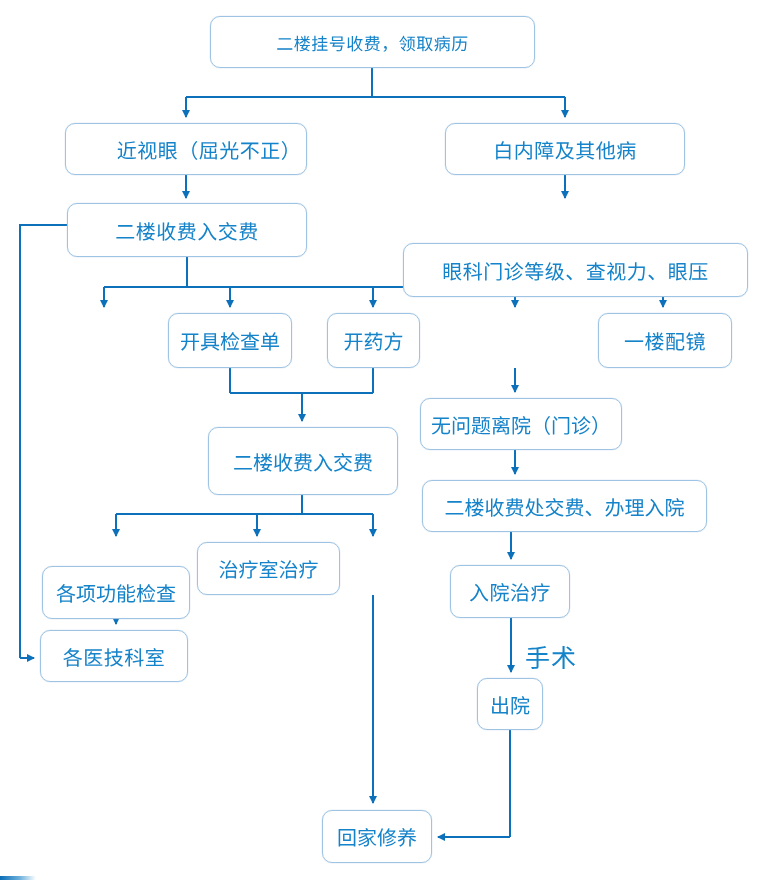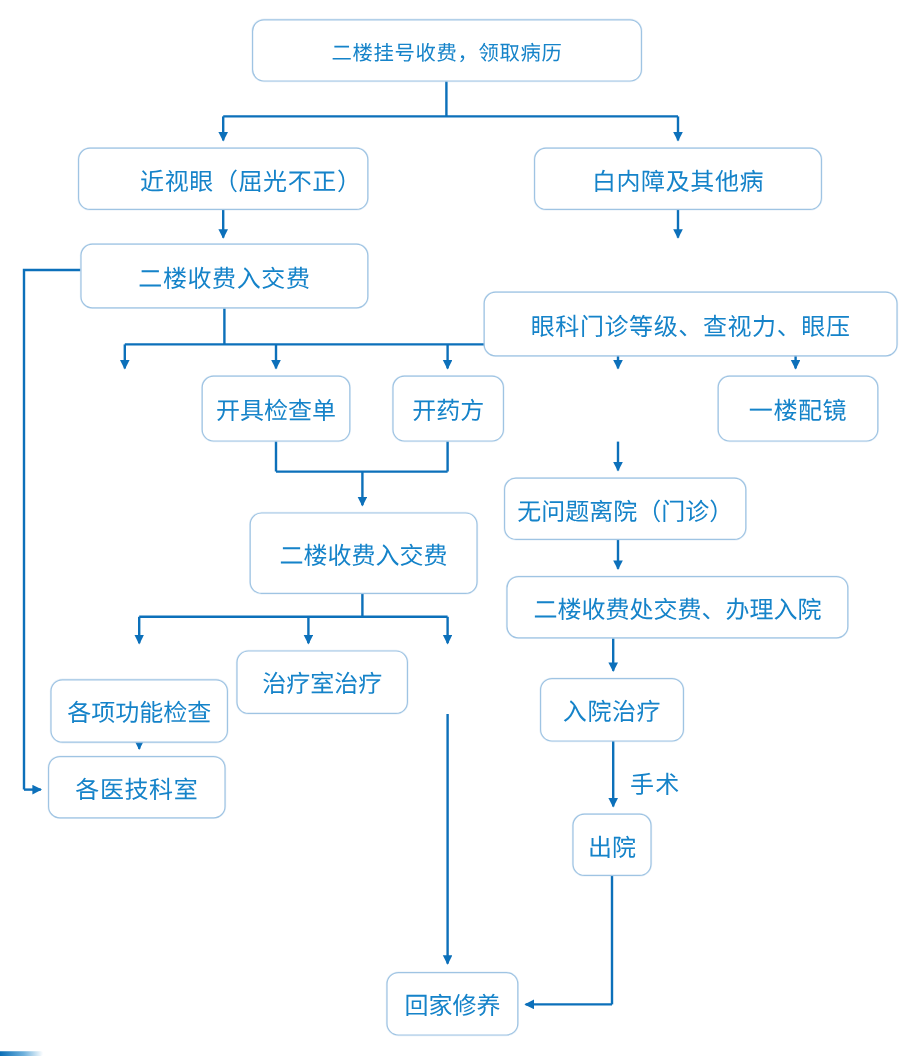--- a/index.html
+++ b/index.html
@@ -26,21 +26,21 @@
     border:1.5px solid var(--box-border);
     border-radius:10px;
     color:var(--box-text);
     font-size:20px;letter-spacing:.5px;
     white-space:nowrap;
     box-sizing:border-box;
     box-shadow:0 0 0 .5px rgba(159,196,227,.25);
   }
   .edge-label{
     position:absolute;z-index:2;
-    color:var(--box-text);font-size:20px;letter-spacing:1px;text-align:right;
+    color:var(--box-text);font-size:25px;letter-spacing:1px;text-align:right;
   }
   
   .n-register{left:210px;top:16px;width:325px;height:52px;font-size:17px;}
   .n-myopia{left:65px;top:123px;width:242px;height:52px;padding-left:46px;}
   .n-cataract{left:445px;top:123px;width:240px;height:52px;}
   .n-excimer{left:67px;top:203px;width:240px;height:54px;}
   .n-clinic{left:403px;top:203px;width:345px;height:54px;margin-top:40px;}
   .n-no-problem{left:50px;top:313px;width:108px;height:55px;letter-spacing:0;}
   .n-checklist{left:168px;top:313px;width:124px;height:55px;letter-spacing:0;}
   .n-prescription{left:327px;top:313px;width:93px;height:55px;letter-spacing:0;}

